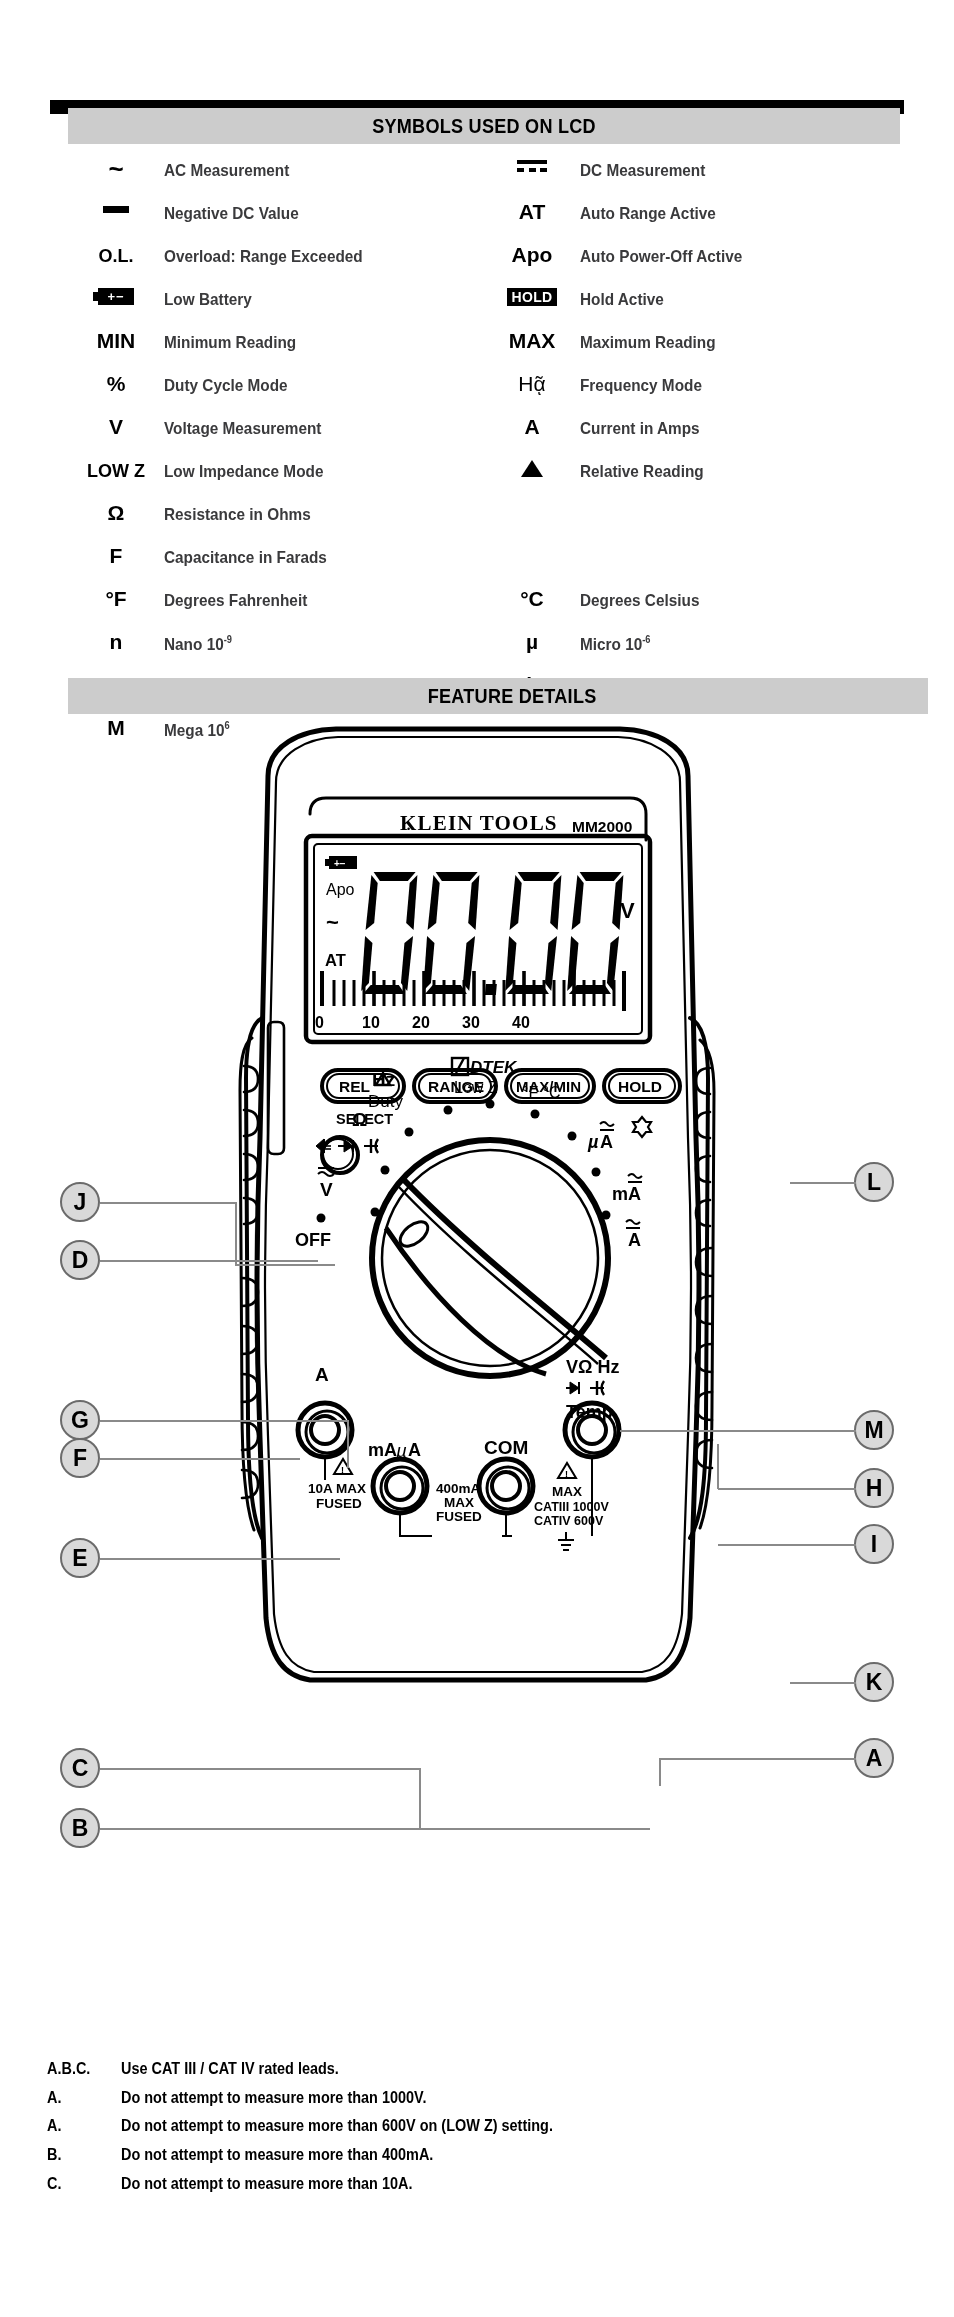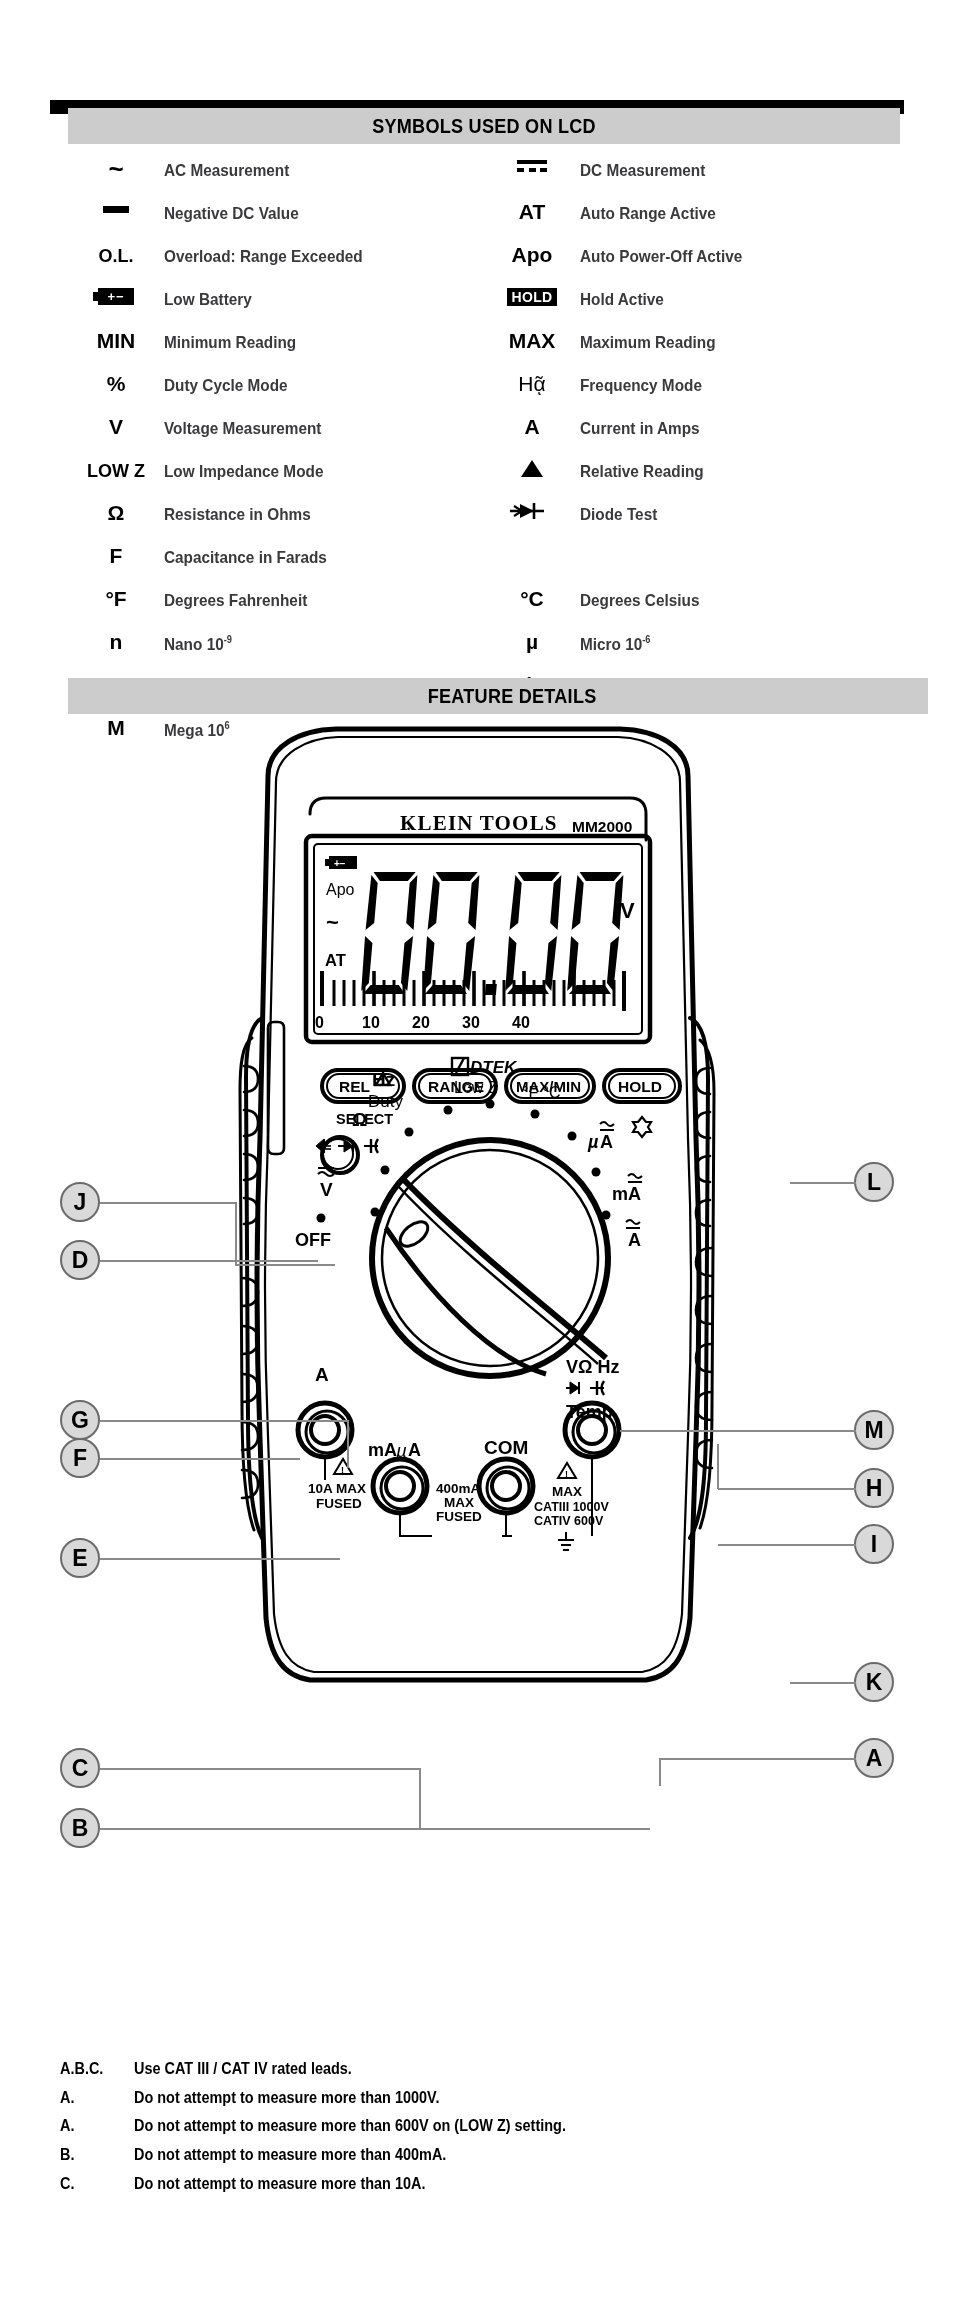--- a/index.html
+++ b/index.html
@@ -71,21 +71,21 @@
   
   .callout{
     position:absolute;width:40px;height:40px;border-radius:50%;
     background:#d9d9d9;border:2.5px solid #6b6b6b;
     display:flex;align-items:center;justify-content:center;
     font-weight:bold;font-size:23px;color:#000;box-sizing:border-box;
   }
   .leader{position:absolute;background:#8a8a8a;height:1.5px;}
 
   
-  .notes{position:absolute;left:60px;top:2060px;width:860px;}
+  .notes{position:absolute;left:47px;top:2060px;width:860px;}
   .note{display:flex;align-items:baseline;margin-bottom:10px;}
   .note .tag{
     font-weight:bold;font-size:17px;color:#000;flex:0 0 auto;line-height:1.1;
     transform:scaleX(.85);transform-origin:left center;white-space:nowrap;
   }
   .note .tag.narrow{flex:0 0 74px;}
   .note .txt{
     font-weight:bold;font-size:17px;color:#000;line-height:1.1;white-space:nowrap;
     transform:scaleX(.85);transform-origin:left center;
   }
@@ -183,29 +183,20 @@
         </div>
         <div class="scell">
           <div class="sym"><span class="g-tri"></span></div>
           <div class="sdesc">Relative Reading</div>
         </div>
       </div>
       <div class="srow">
         <div class="scell">
           <div class="sym"><span>Ω</span></div>
           <div class="sdesc">Resistance in Ohms</div>
-        </div>
-        <div class="scell">
-          <div class="sym"><svg class="gsvg" width="44" height="18" viewBox="0 0 44 18">
-              <line x1="0" y1="9" x2="34" y2="9" stroke="#000" stroke-width="2.4"></line>
-              <path d="M10 2 L24 9 L10 16 Z" fill="#000"></path>
-              <line x1="24" y1="1" x2="24" y2="17" stroke="#000" stroke-width="2.6"></line>
-              <path d="M4 4 L12 9 L4 14" fill="none" stroke="#000" stroke-width="2.2"></path>
-            </svg></div>
-          <div class="sdesc">Diode Test</div>
         </div>
       </div>
       <div class="srow">
         <div class="scell">
           <div class="sym"><span>F</span></div>
           <div class="sdesc">Capacitance in Farads</div>
         </div>
       </div>
       <div class="srow">
         <div class="scell">

